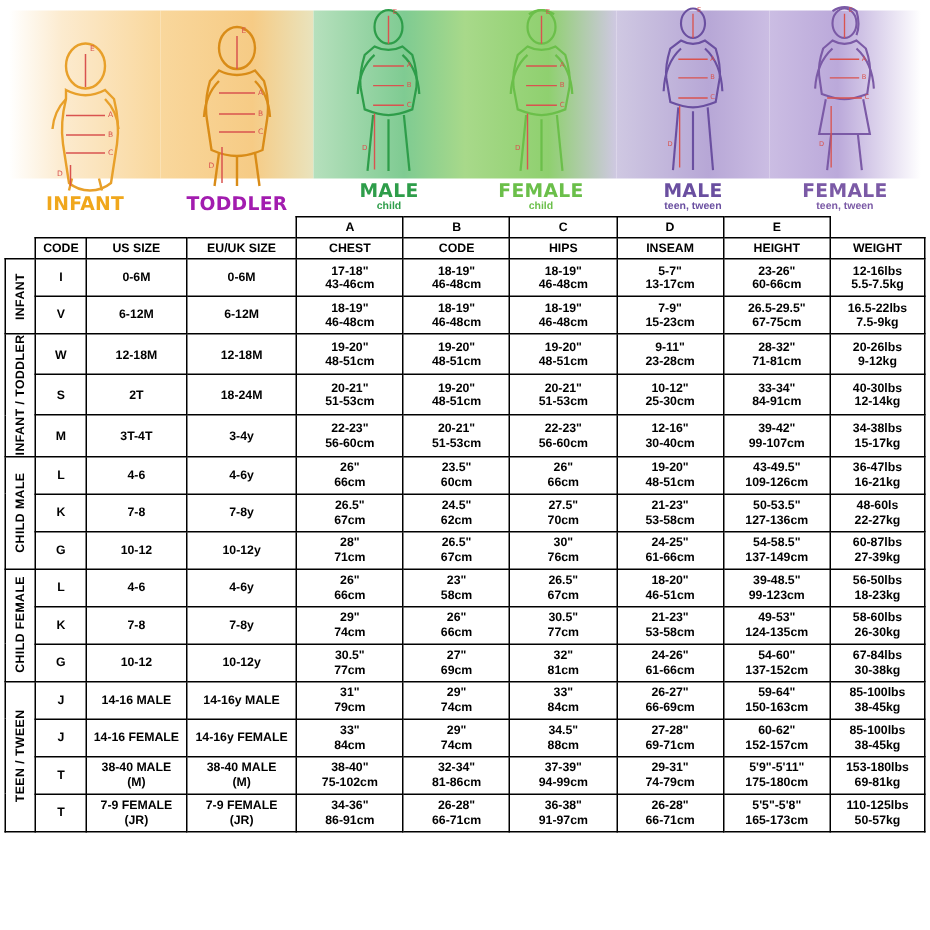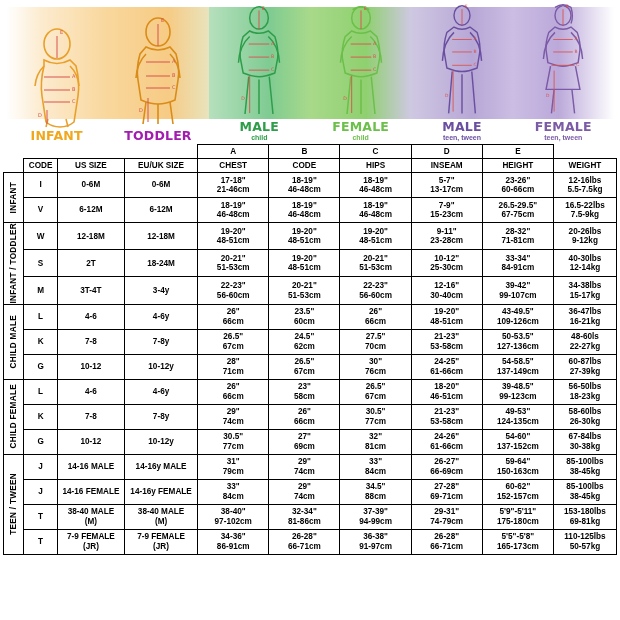--- a/index.html
+++ b/index.html
@@ -342,21 +342,21 @@
         <tr>
           <td class="grp" rowspan="2">
             <span>INFANT</span>
           </td>
           <td class="datacell">I</td>
           <td class="datacell">0-6M</td>
           <td class="datacell">0-6M</td>
           <td class="datacell">
             <span class="cell2">
               <span class="in">17-18"</span>
-              <span class="cm">21-46cm</span>
+              <span class="cm">43-46cm</span>
             </span>
           </td>
           <td class="datacell">
             <span class="cell2">
               <span class="in">18-19"</span>
               <span class="cm">46-48cm</span>
             </span>
           </td>
           <td class="datacell">
             <span class="cell2">
@@ -887,21 +887,21 @@
             </span>
           </td>
         </tr>
         <tr>
           <td class="datacell">T</td>
           <td class="datacell">38-40 MALE <br>(M)</td>
           <td class="datacell">38-40 MALE <br>(M)</td>
           <td class="datacell">
             <span class="cell2">
               <span class="in">38-40"</span>
-              <span class="cm">97-102cm</span>
+              <span class="cm">75-102cm</span>
             </span>
           </td>
           <td class="datacell">
             <span class="cell2">
               <span class="in">32-34"</span>
               <span class="cm">81-86cm</span>
             </span>
           </td>
           <td class="datacell">
             <span class="cell2">

